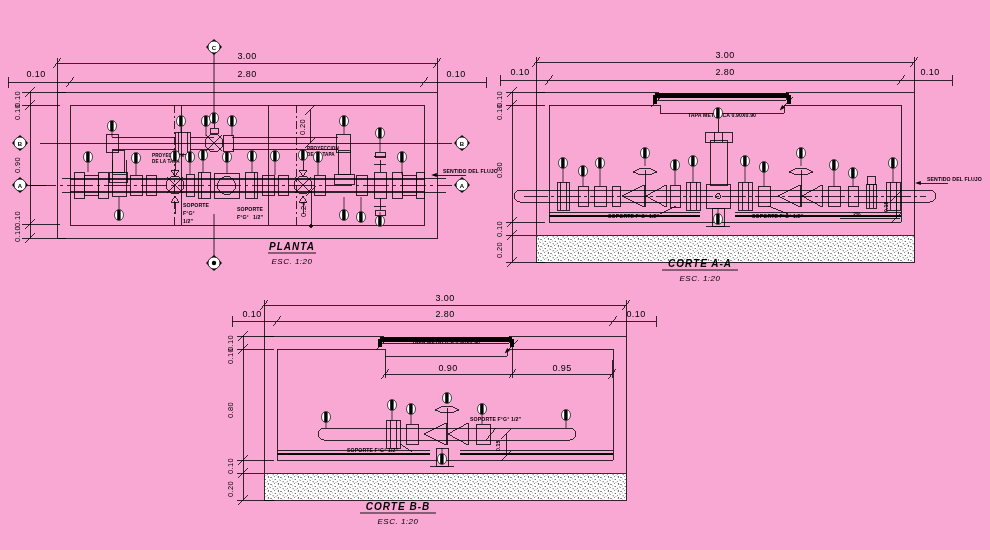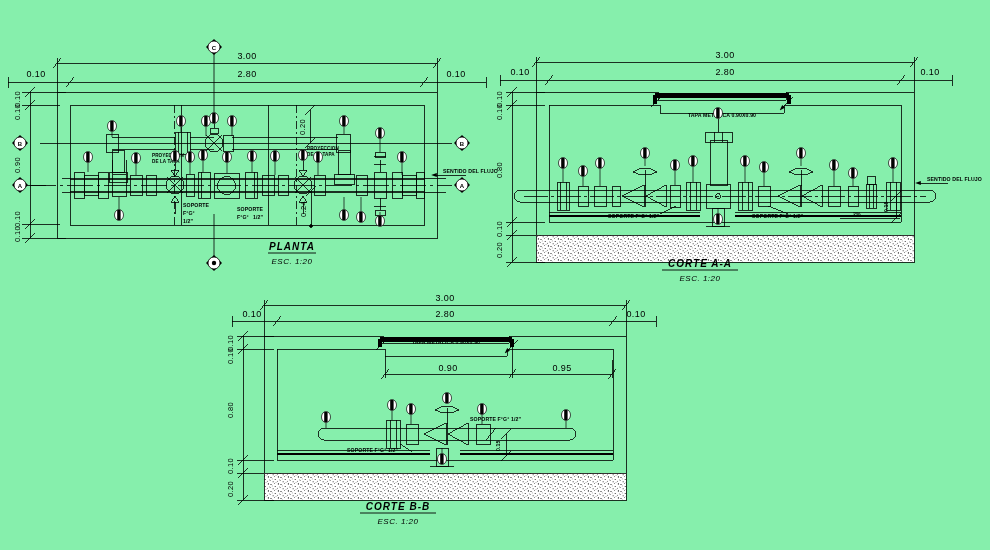--- a/index.html
+++ b/index.html
@@ -1,19 +1,19 @@
 <!DOCTYPE html>
 <html><head>
 <meta charset="utf-8">
 <title>CAD Drawing</title>
 <style>
   html,body{margin:0;padding:0;background:#ffffff;}
   body{width:990px;height:550px;overflow:hidden;
        font-family:"Liberation Sans", sans-serif;}
-  #sheet{position:relative;width:990px;height:550px;background:#86efac;}
+  #sheet{position:relative;width:990px;height:550px;background:#f9a8d4;}
   svg{display:block;}
   text{font-family:"Liberation Sans", sans-serif;fill:#000;}
   .dimtxt{font-size:9px;letter-spacing:0.4px;}
   .dimtxt-sm{font-size:7.5px;letter-spacing:0.3px;}
   .lbl{font-size:4.6px;font-weight:bold;letter-spacing:0.1px;}
   .lbl2{font-size:5.2px;font-weight:bold;letter-spacing:0.1px;}
   .ttl{font-size:10px;font-style:italic;font-weight:bold;letter-spacing:1px;}
   .sub{font-size:8px;font-style:italic;letter-spacing:0.5px;}
   .bub{font-size:6px;font-weight:bold;}
 </style>

